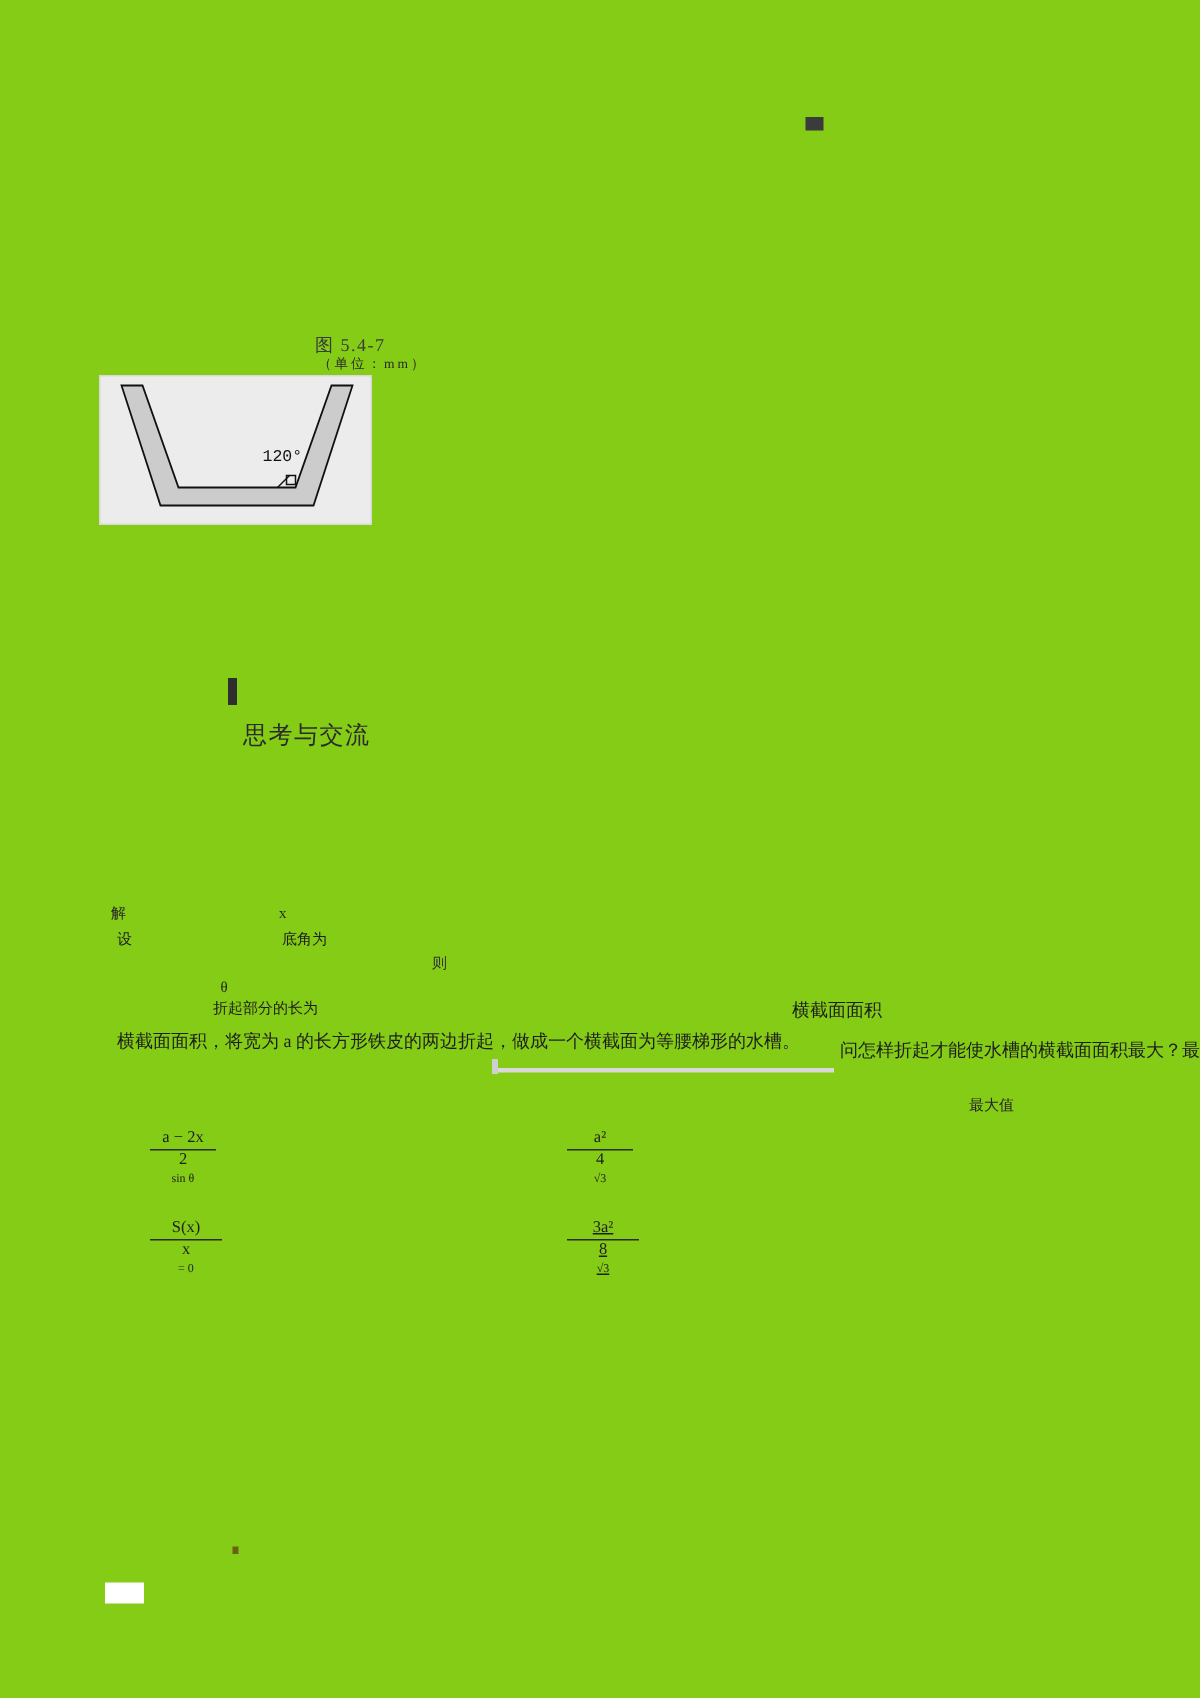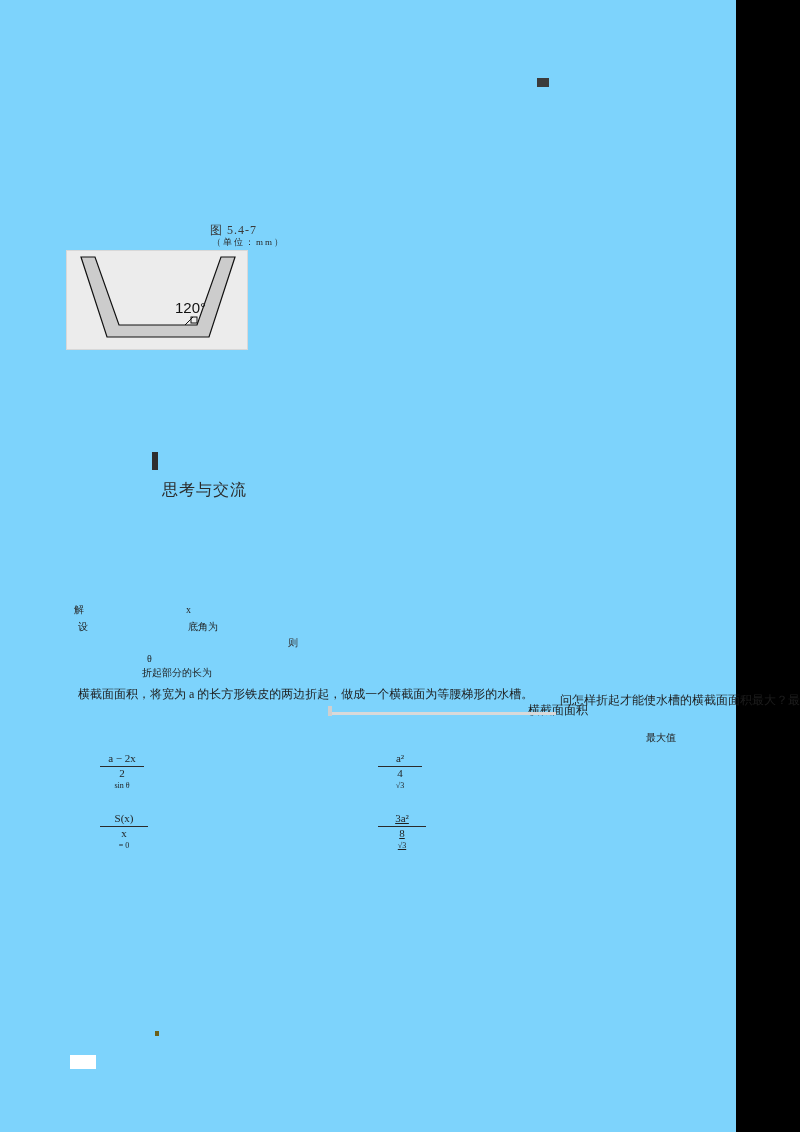--- a/index.html
+++ b/index.html
@@ -12,23 +12,23 @@
     height: 1132px;
     position: relative;
     overflow: hidden;
     font-family: "Liberation Serif", serif;
     color: #e8e8e8;
   }
 
   .page {
     position: absolute;
     left: 0; top: 0;
-    width: 736px;
+    width: 800px;
     height: 1132px;
-    background: #7dd3fc;
+    background: #84cc16;
   }
 
   
   .frag {
     position: absolute;
     white-space: nowrap;
     line-height: 1;
   }
 
   
@@ -54,23 +54,23 @@
     border: 1px solid #d8d8d8;
     overflow: hidden;
   }
   .figure-box svg {
     display: block;
   }
   .figure-angle-label {
     position: absolute;
     left: 108px;
     top: 48px;
-    font-size: 15px;
+    font-size: 11px;
     color: #111111;
-    font-family: Liberation Sans, sans-serif;
+    font-family: Liberation Mono, monospace;
     text-align: center;
   }
 
   
   .fig-caption {
     position: absolute;
     left: 210px;
     top: 222px;
     font-size: 12px;
     color: #3a3a3a;
@@ -195,21 +195,21 @@
 
   <div class="frag faint2 sm" style="left:74px; top:605px;">解</div>
   <div class="frag faint sm" style="left:78px; top:622px;">设</div>
   <div class="frag faint2 sm" style="left:186px; top:605px;">x</div>
   <div class="frag faint sm" style="left:188px; top:622px;">底角为</div>
   <div class="frag faint sm" style="left:142px; top:668px;text-align:right;">折起部分的长为</div>
   <div class="frag faint sm" style="left:147px; top:654px;">θ</div>
   <div class="frag faint3 sm" style="left:288px; top:638px;">则</div>
 
   <div class="frag faint md" style="left:78px; top:688px;">横截面面积，将宽为 a 的长方形铁皮的两边折起，做成一个横截面为等腰梯形的水槽。</div>
-  <div class="frag faint md" style="left:528px; top:704px;text-align:right;">横截面面积</div>
+  <div class="frag faint md" style="left:528px; top:667px;text-align:right;">横截面面积</div>
   <div class="frag faint md" style="left:560px; top:694px;">问怎样折起才能使水槽的横截面面积最大？最大面积是多少？</div>
   <div class="frag faint2 sm" style="left:646px; top:733px;">最大值</div>
 
   <div class="hline-tick"></div>
   <div class="hline"></div>
 
   <div class="frac" style="left:100px; top:752px; width:44px;">
     <div>a − 2x</div>
     <div class="bar">2</div>
     <div class="tiny">sin θ</div>

